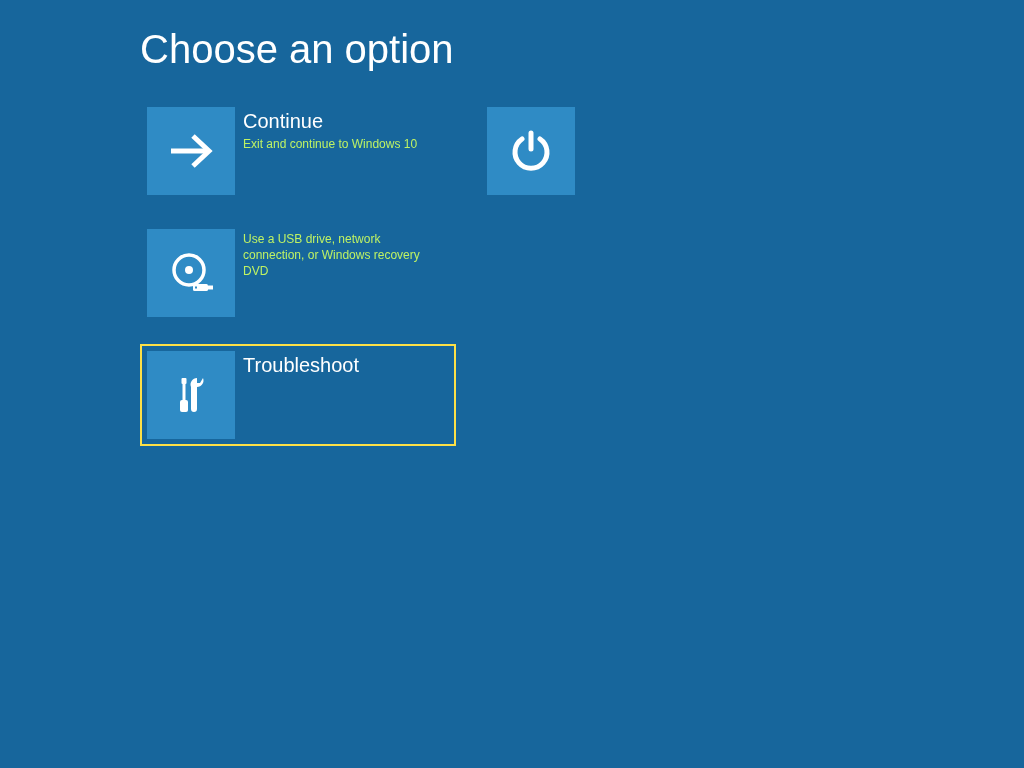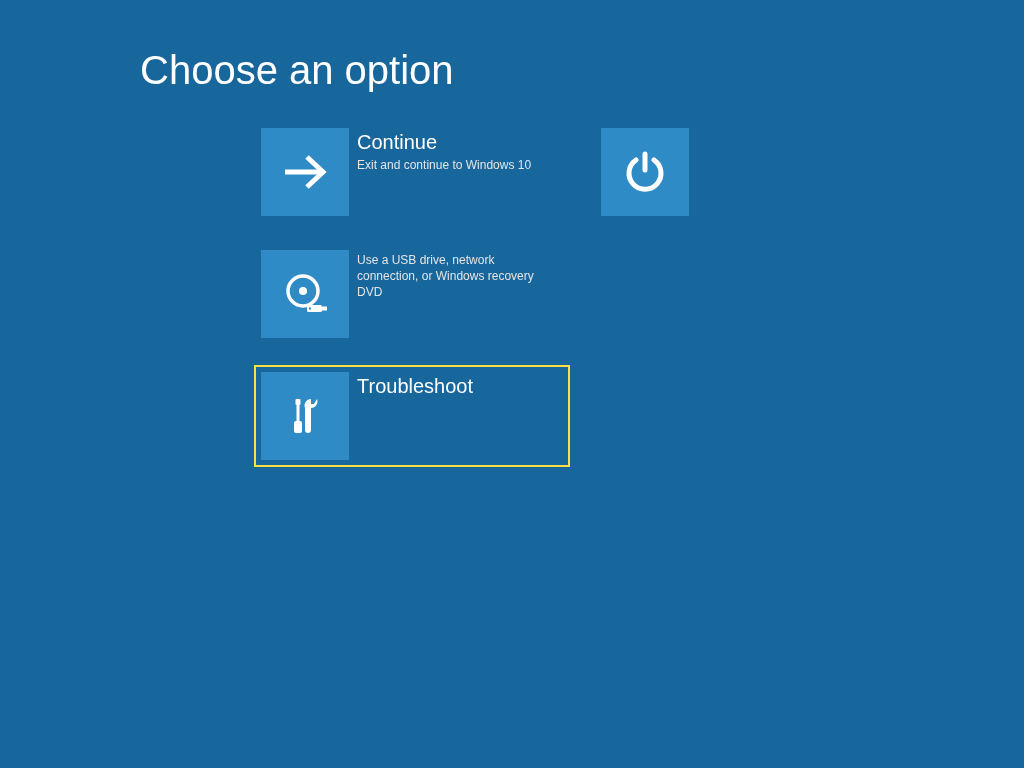--- a/index.html
+++ b/index.html
@@ -6,33 +6,32 @@
     body {
       width: 1024px;
       height: 768px;
       background: #17669c;
       font-family: "Segoe UI Light", "Segoe UI", Arial, sans-serif;
       color: #ffffff;
       overflow: hidden;
       font-weight: 300;
     }
     .container {
-      padding-top: 48px;
+      padding-top: 27px;
       padding-left: 140px;
     }
     .page-title {
       font-size: 40px;
       font-weight: 300;
       letter-spacing: 0px;
       margin-bottom: 28px;
     }
     .columns {
       display: flex;
       gap: 24px;
-      justify-content: center;
     }
     .column {
       display: flex;
       flex-direction: column;
       gap: 20px;
     }
     .tile {
       width: 316px;
       display: flex;
       align-items: flex-start;
@@ -60,21 +59,21 @@
     .tile-title {
       font-size: 20px;
       font-weight: 300;
       line-height: 1.2;
       margin-bottom: 3px;
     }
     .tile-desc {
       font-size: 12px;
       font-weight: 400;
       line-height: 1.35;
-      color: #e5e5e5;
+      color: #bef264;
     }
     svg { display: block; }
   </style>
 </head>
 <body>
 
 <div class="container">
   <h1 class="page-title">Choose an option</h1>
 
   <div class="columns">

